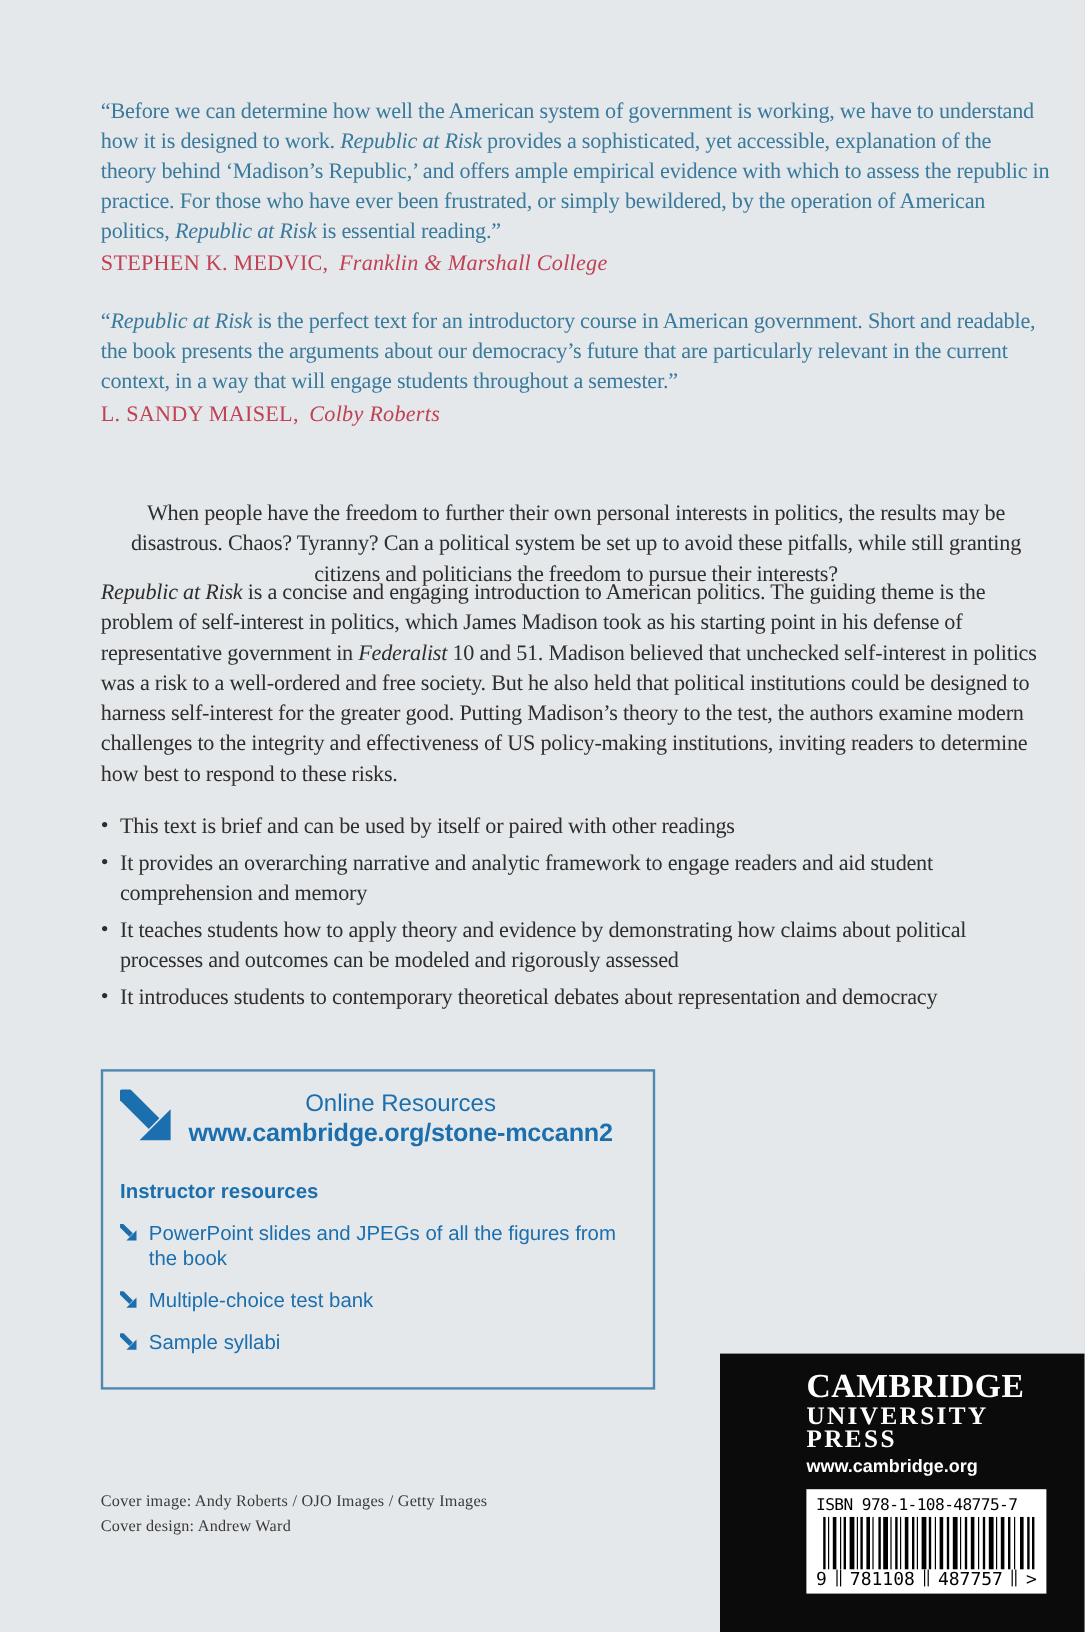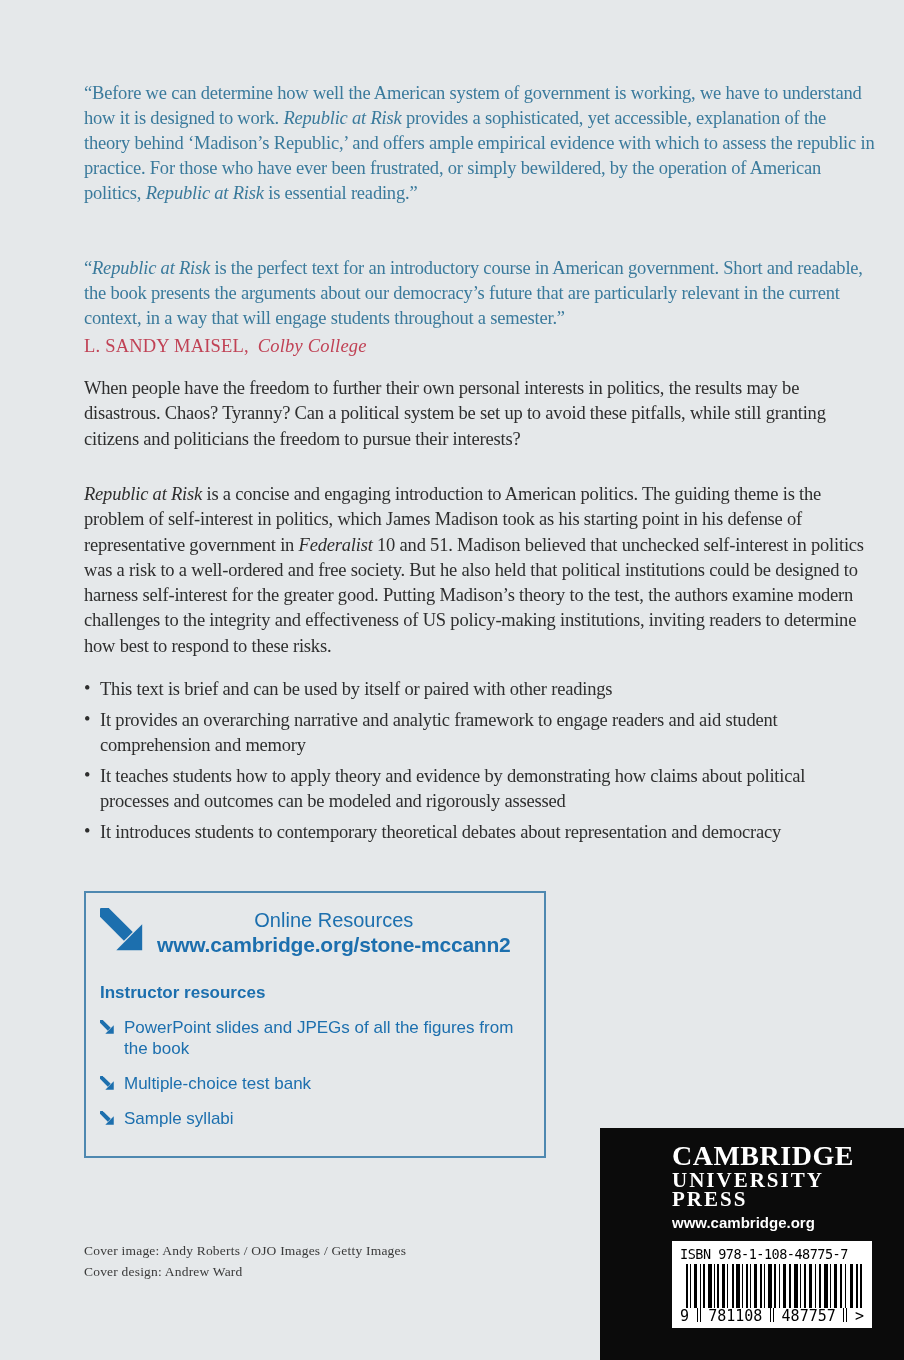--- a/index.html
+++ b/index.html
@@ -10,21 +10,21 @@
          line-height:25px;letter-spacing:-0.2px;}
   #quote1{top:81px;}
   #quote2{top:256px;}
   .attr{position:absolute;left:84px;color:#c04255;font-size:18.5px;letter-spacing:0.2px;}
   #attr1{top:210px;}
   #attr2{top:336px;}
   .attr i{margin-left:4px;}
   
   .para{position:absolute;left:84px;width:792px;margin:0;color:#2e2e2e;font-size:18.5px;
         line-height:25.3px;letter-spacing:-0.2px;}
-  #para1{top:376px;}
+  #para1{top:416px;text-align:center;}
   #para2{top:482px;}
   
   .features{position:absolute;left:84px;top:677px;width:792px;margin:0;padding:0;
             list-style:none;color:#2e2e2e;font-size:18.5px;line-height:25px;letter-spacing:-0.2px;}
   .features li{position:relative;padding-left:16px;margin-bottom:6px;}
   .features li::before{content:"\2022";position:absolute;left:0;top:-1px;}
   
   .res-box{position:absolute;left:84px;top:891px;width:462px;height:267px;box-sizing:border-box;
            border:2px solid #4e88b0;padding:15px 14px 0 14px;
            font-family:"Liberation Sans",sans-serif;color:#1c6fae;}
@@ -60,25 +60,29 @@
   
   .credits{position:absolute;left:84px;top:1240px;color:#3a3a3a;font-size:13.5px;
            line-height:21px;letter-spacing:0.2px;}
 </style>
 </head>
 <body>
 
 <div class="page">
 
   <section class="quote" id="quote1"><span>“Before we can determine how well the American system of government is working, we have to understand how it is designed to work. </span><i>Republic at Risk</i><span> provides a sophisticated, yet accessible, explanation of the theory behind ‘Madison’s Republic,’ and offers ample empirical evidence with which to assess the republic in practice. For those who have ever been frustrated, or simply bewildered, by the operation of American politics, </span><i>Republic at Risk</i><span> is essential reading.”</span></section>
+  <div class="attr" id="attr1">
+    <span>STEPHEN K. MEDVIC,</span>
+    <i>Franklin &amp; Marshall College</i>
+  </div>
 
   <section class="quote" id="quote2"><span>“</span><i>Republic at Risk</i><span> is the perfect text for an introductory course in American government. Short and readable, the book presents the arguments about our democracy’s future that are particularly relevant in the current context, in a way that will engage students throughout a semester.”</span></section>
   <div class="attr" id="attr2">
     <span>L. SANDY MAISEL,</span>
-    <i>Colby College</i>
+    <i>Colby Roberts</i>
   </div>
 
   <p class="para" id="para1">When people have the freedom to further their own personal interests in politics, the results may be disastrous. Chaos? Tyranny? Can a political system be set up to avoid these pitfalls, while still granting citizens and politicians the freedom to pursue their interests?</p>
   <p class="para" id="para2"><i>Republic at Risk</i><span> is a concise and engaging introduction to American politics. The guiding theme is the problem of self-interest in politics, which James Madison took as his starting point in his defense of representative government in </span><i>Federalist</i><span> 10 and 51. Madison believed that unchecked self-interest in politics was a risk to a well-ordered and free society. But he also held that political institutions could be designed to harness self-interest for the greater good. Putting Madison’s theory to the test, the authors examine modern challenges to the integrity and effectiveness of US policy-making institutions, inviting readers to determine how best to respond to these risks.</span></p>
 
   <ul class="features">
     <li>This text is brief and can be used by itself or paired with other readings</li>
     <li>It provides an overarching narrative and analytic framework to engage readers and aid student comprehension and memory</li>
     <li>It teaches students how to apply theory and evidence by demonstrating how claims about political processes and outcomes can be modeled and rigorously assessed</li>
     <li>It introduces students to contemporary theoretical debates about representation and democracy</li>

